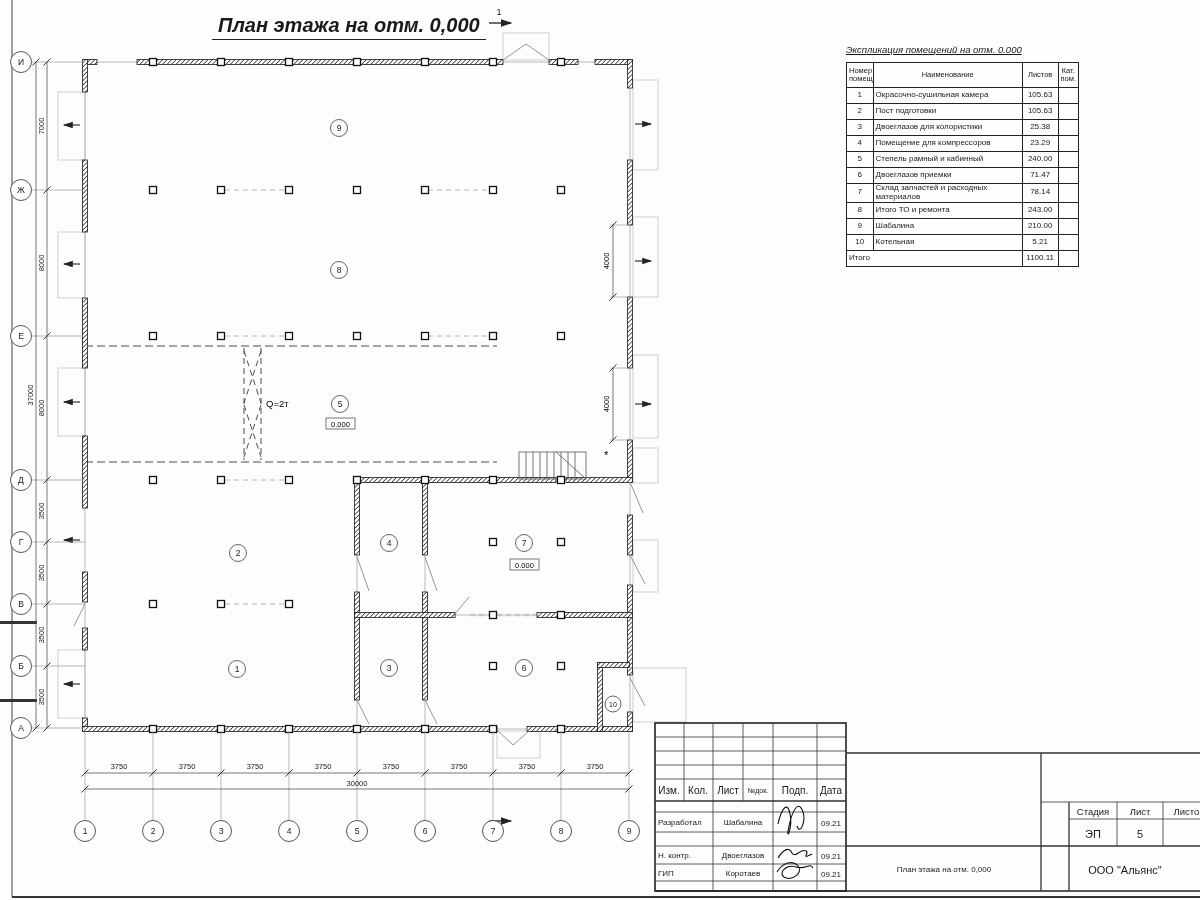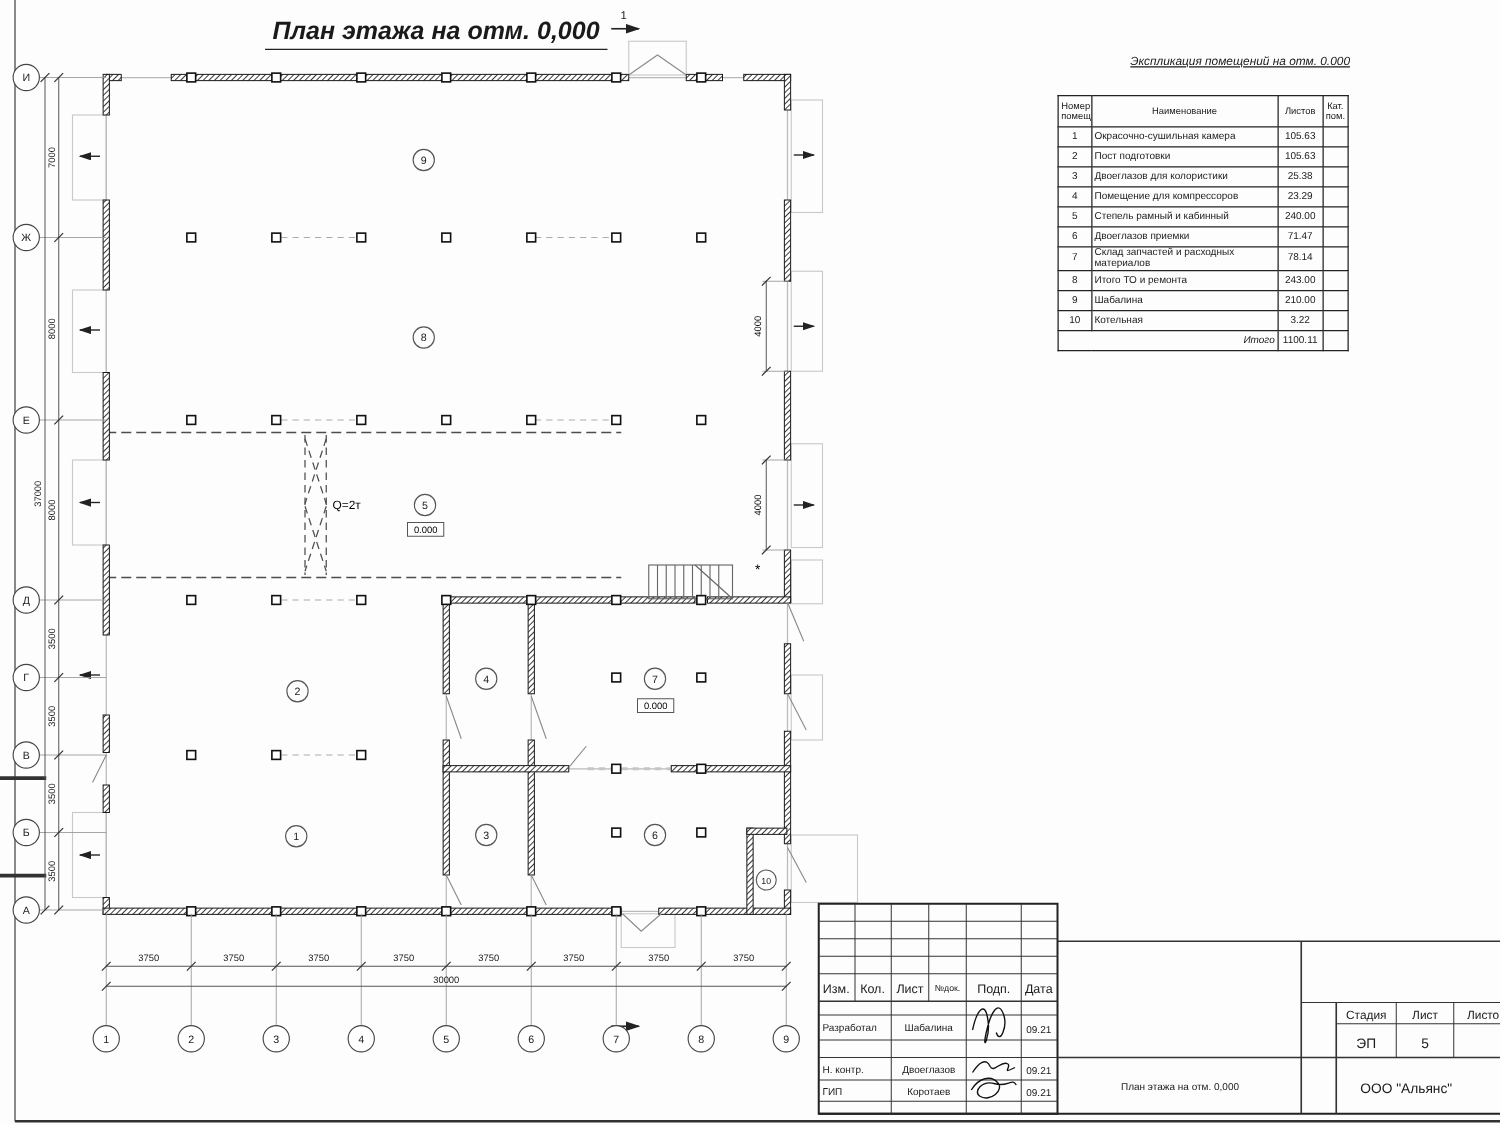--- a/index.html
+++ b/index.html
@@ -3,29 +3,29 @@
 <meta charset="utf-8">
 <style>
   html,body{margin:0;padding:0;}
   body{width:1200px;height:900px;background:#fdfdfd;position:relative;overflow:hidden;
        font-family:"Liberation Sans", sans-serif;color:#1a1a1a;}
   #sheet{position:absolute;inset:0;}
   svg{position:absolute;left:0;top:0;}
   .plan-title{position:absolute;left:212px;top:14px;font-size:20px;font-style:italic;
       font-weight:bold;border-bottom:1.6px solid #222;padding:0 6px 2px 6px;white-space:nowrap;}
   .sched{position:absolute;left:846px;top:44px;width:234px;}
-  .sched-title{font-size:9.5px;font-style:italic;text-align:right;text-decoration:underline;
-      margin-bottom:21px;white-space:nowrap;}
+  .sched-title{font-size:9.5px;font-style:italic;text-align:left;text-decoration:underline;
+      margin-bottom:7px;white-space:nowrap;}
   table.sch{border-collapse:collapse;width:233px;table-layout:fixed;}
   table.sch td,table.sch th{border:0.8px solid #222;font-weight:normal;font-size:8px;
       padding:0 2px;overflow:hidden;line-height:1.1;}
   table.sch{border:1.5px solid #111;}
   table.sch th{font-size:7.5px;text-align:center;height:24px;}
   table.sch td{height:15px;}
-  td.c{text-align:center;} td.r{text-align:right;padding-right:4px;font-style:italic;}
+  td.c{text-align:center;} td.r{padding-right:4px;}
   .co1{width:26px;} .co2{width:146px;} .co3{width:35px;} .co4{width:20px;}
 </style>
 </head>
 <body>
 
 <div id="sheet">
 
 <svg width="1200" height="900" viewBox="0 0 1200 900">
   <defs>
     <pattern id="wh" width="3.2" height="3.2" patternUnits="userSpaceOnUse" patternTransform="rotate(45)">
@@ -540,21 +540,21 @@
           </tr>
       <tr>
             <td class="c">9</td>
             <td>Шабалина</td>
             <td class="c">210.00</td>
             <td></td>
           </tr>
       <tr>
             <td class="c">10</td>
             <td>Котельная</td>
-            <td class="c">3.22</td>
+            <td class="c">5.21</td>
             <td></td>
           </tr>
       <tr>
         <td colspan="2" class="r">Итого</td>
         <td class="c">1100.11</td>
         <td></td>
       </tr>
     </tbody>
   </table>
 </div>

